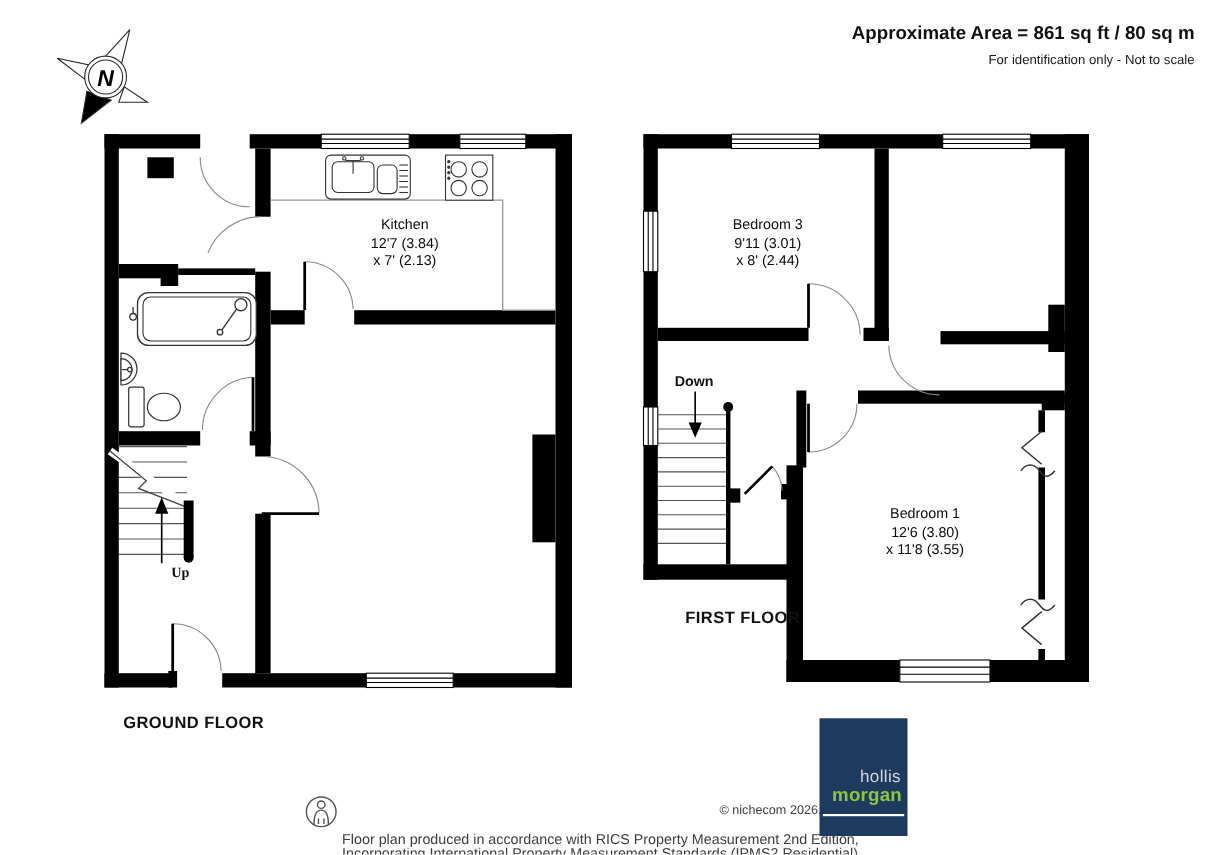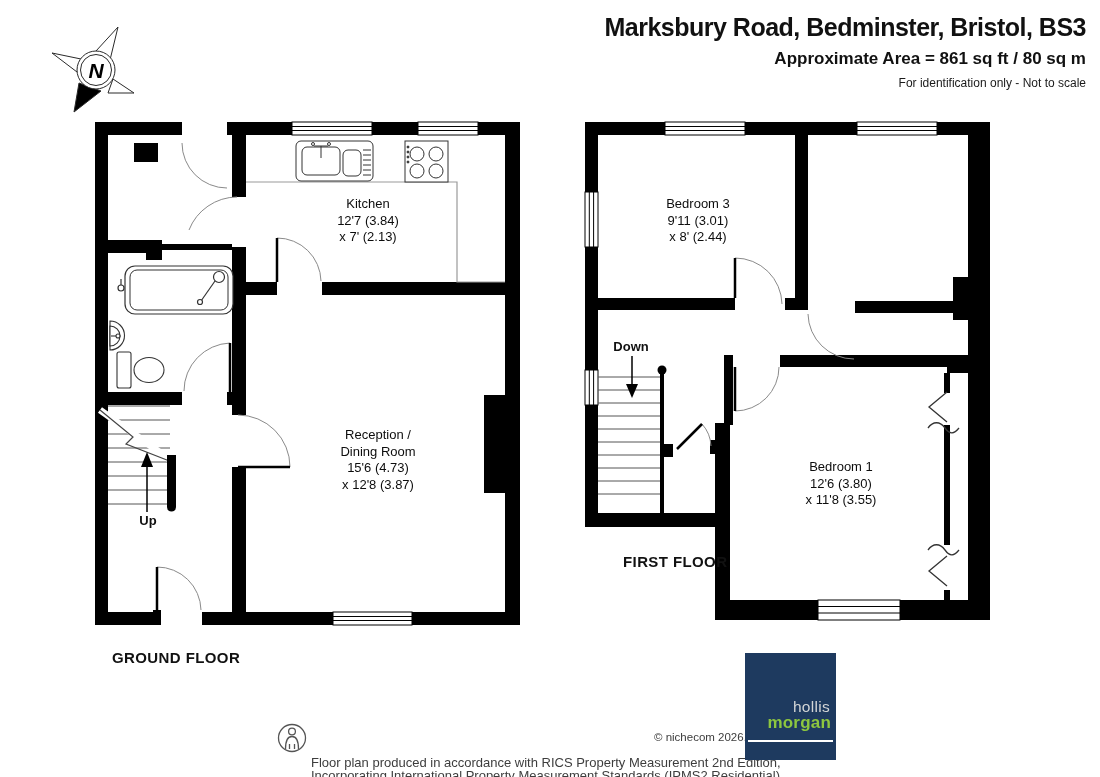--- a/index.html
+++ b/index.html
@@ -256,37 +256,30 @@
     <g stroke="#555" stroke-width="1.3" fill="none">
       <circle cx="292" cy="738" r="13.5"></circle>
       <circle cx="292" cy="731.5" r="3.4"></circle>
       <path d="M285.5,749 C285.5,740.5 287.5,736.5 292,736.5 C296.5,736.5 298.5,740.5 298.5,749"></path>
       <line x1="289.5" y1="744" x2="289.5" y2="749"></line>
       <line x1="294.5" y1="744" x2="294.5" y2="749"></line>
     </g>
   </svg>
 
   <div class="hdr">
-    <div class="title">Marksbury Road, Bedminster, Bristol, BS3</div>
     <div class="area">Approximate Area = 861 sq ft / 80 sq m</div>
     <div class="note">For identification only - Not to scale</div>
   </div>
 
   <div class="rlabel" style="left:368px;top:196px;">
     <div class="rname">Kitchen</div>
     <div>12'7 (3.84)</div>
     <div>x 7' (2.13)</div>
   </div>
-  <div class="rlabel" style="left:378px;top:427px;">
-    <div class="rname">Reception /</div>
-    <div class="rname">Dining Room</div>
-    <div>15'6 (4.73)</div>
-    <div>x 12'8 (3.87)</div>
-  </div>
-  <div class="stairlbl" style="left:148px;top:513px;">Up</div>
+  <div class="stairlbl" style="left:164px;top:513px;font-family:Liberation Serif, serif;">Up</div>
   <div class="floorlbl" style="left:112px;top:649px;">GROUND FLOOR</div>
 
   <div class="rlabel" style="left:698px;top:196px;">
     <div class="rname">Bedroom 3</div>
     <div>9'11 (3.01)</div>
     <div>x 8' (2.44)</div>
   </div>
   <div class="rlabel" style="left:841px;top:459px;">
     <div class="rname">Bedroom 1</div>
     <div>12'6 (3.80)</div>
@@ -294,19 +287,19 @@
   </div>
   <div class="stairlbl" style="left:631px;top:339px;">Down</div>
   <div class="floorlbl" style="left:583px;top:553px;margin-left:40px;">FIRST FLOOR</div>
 
   <div class="foot" style="color: rgb(61, 61, 61);">
     <div>Floor plan produced in accordance with RICS Property Measurement 2nd Edition,</div>
     <div>Incorporating International Property Measurement Standards (IPMS2 Residential).</div>
   </div>
   <div class="copyright" style="color: rgb(61, 61, 61);">© nichecom 2026.</div>
 
-  <div class="logo" style="background: rgb(30, 58, 95); padding-left: 11px;">
+  <div class="logo" style="background: rgb(30, 58, 95);">
     <span class="lg-hollis" style="color: rgb(211, 213, 214);">hollis</span>
     <span class="lg-morgan" style="color: rgb(141, 198, 63);">morgan</span>
     <span class="lg-line"></span>
   </div>
 
 </div>
 
 </body></html>

